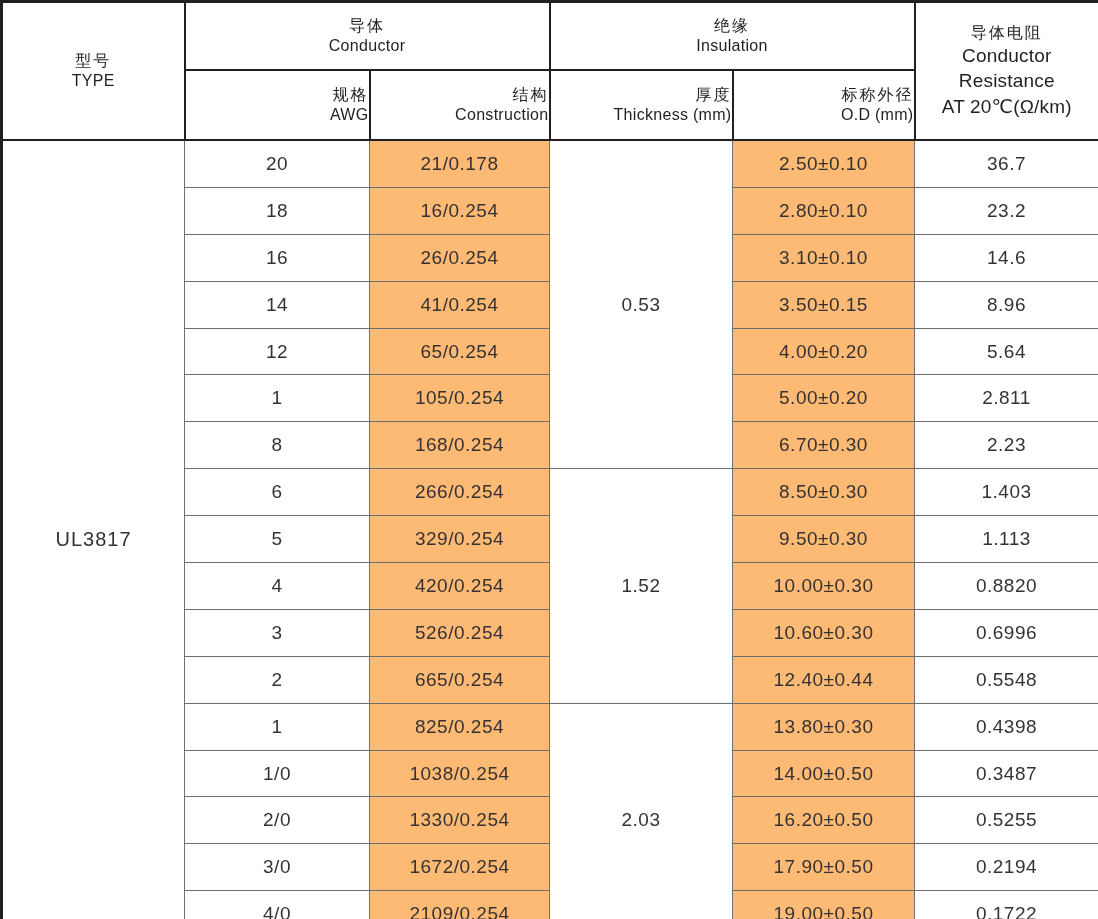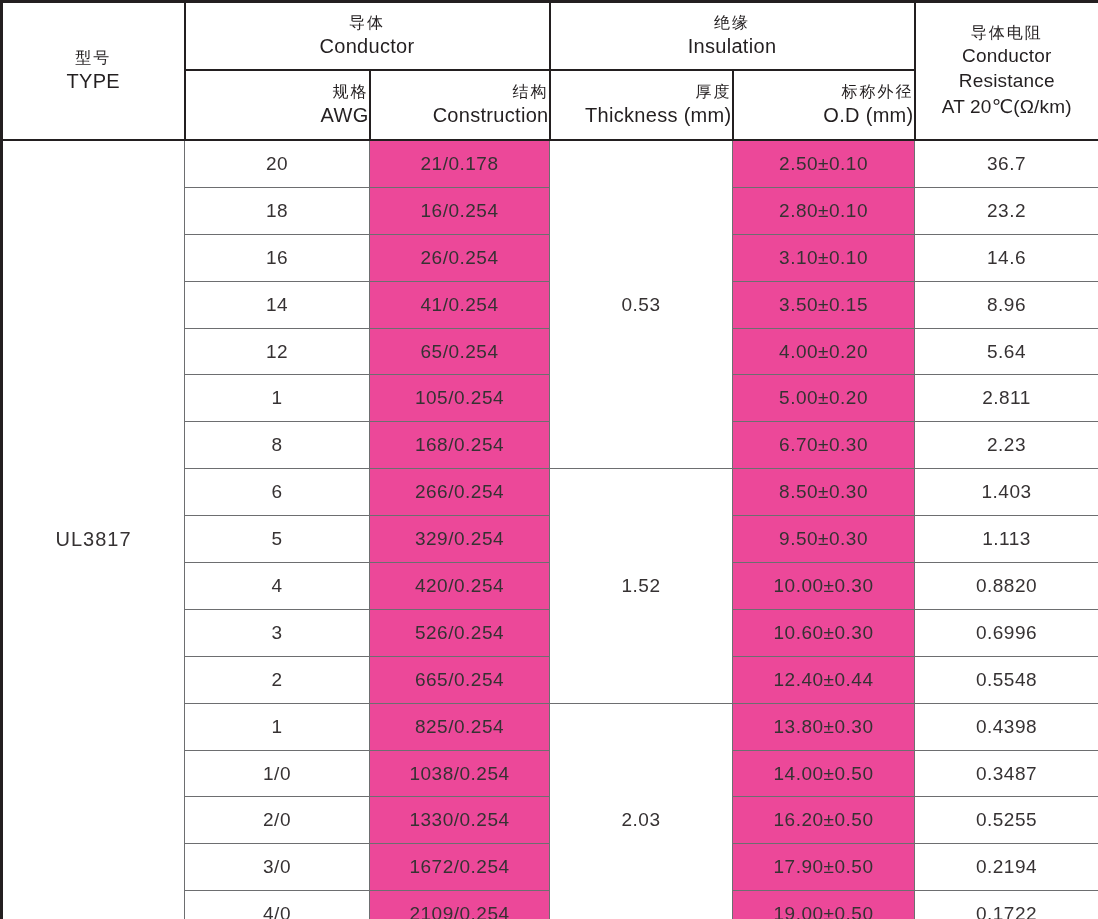--- a/index.html
+++ b/index.html
@@ -41,30 +41,30 @@
   }
   thead tr.h1 th { height: 66px; }
   thead tr.h2 th { height: 68px; text-align: right; }
   tbody td {
     border: 1px solid #6d6e70;
     height: 45.9px;
     font-size: 19px;
     color: #363233;
     letter-spacing: 0.5px;
   }
-  tbody td.hl { background: #ec4899; }
+  tbody td.hl { background: #fdba74; }
   .cn {
     display: block;
     font-size: 16px;
     line-height: 1.25;
     letter-spacing: 2px;
   }
   .en {
     display: block;
-    font-size: 20px;
+    font-size: 16px;
     line-height: 1.3;
     letter-spacing: 0.3px;
   }
   .en-sm {
     display: block;
     font-size: 19px;
     line-height: 1.35;
     letter-spacing: 0.2px;
   }
   td.type-cell { font-size: 20px; letter-spacing: 1px; }

